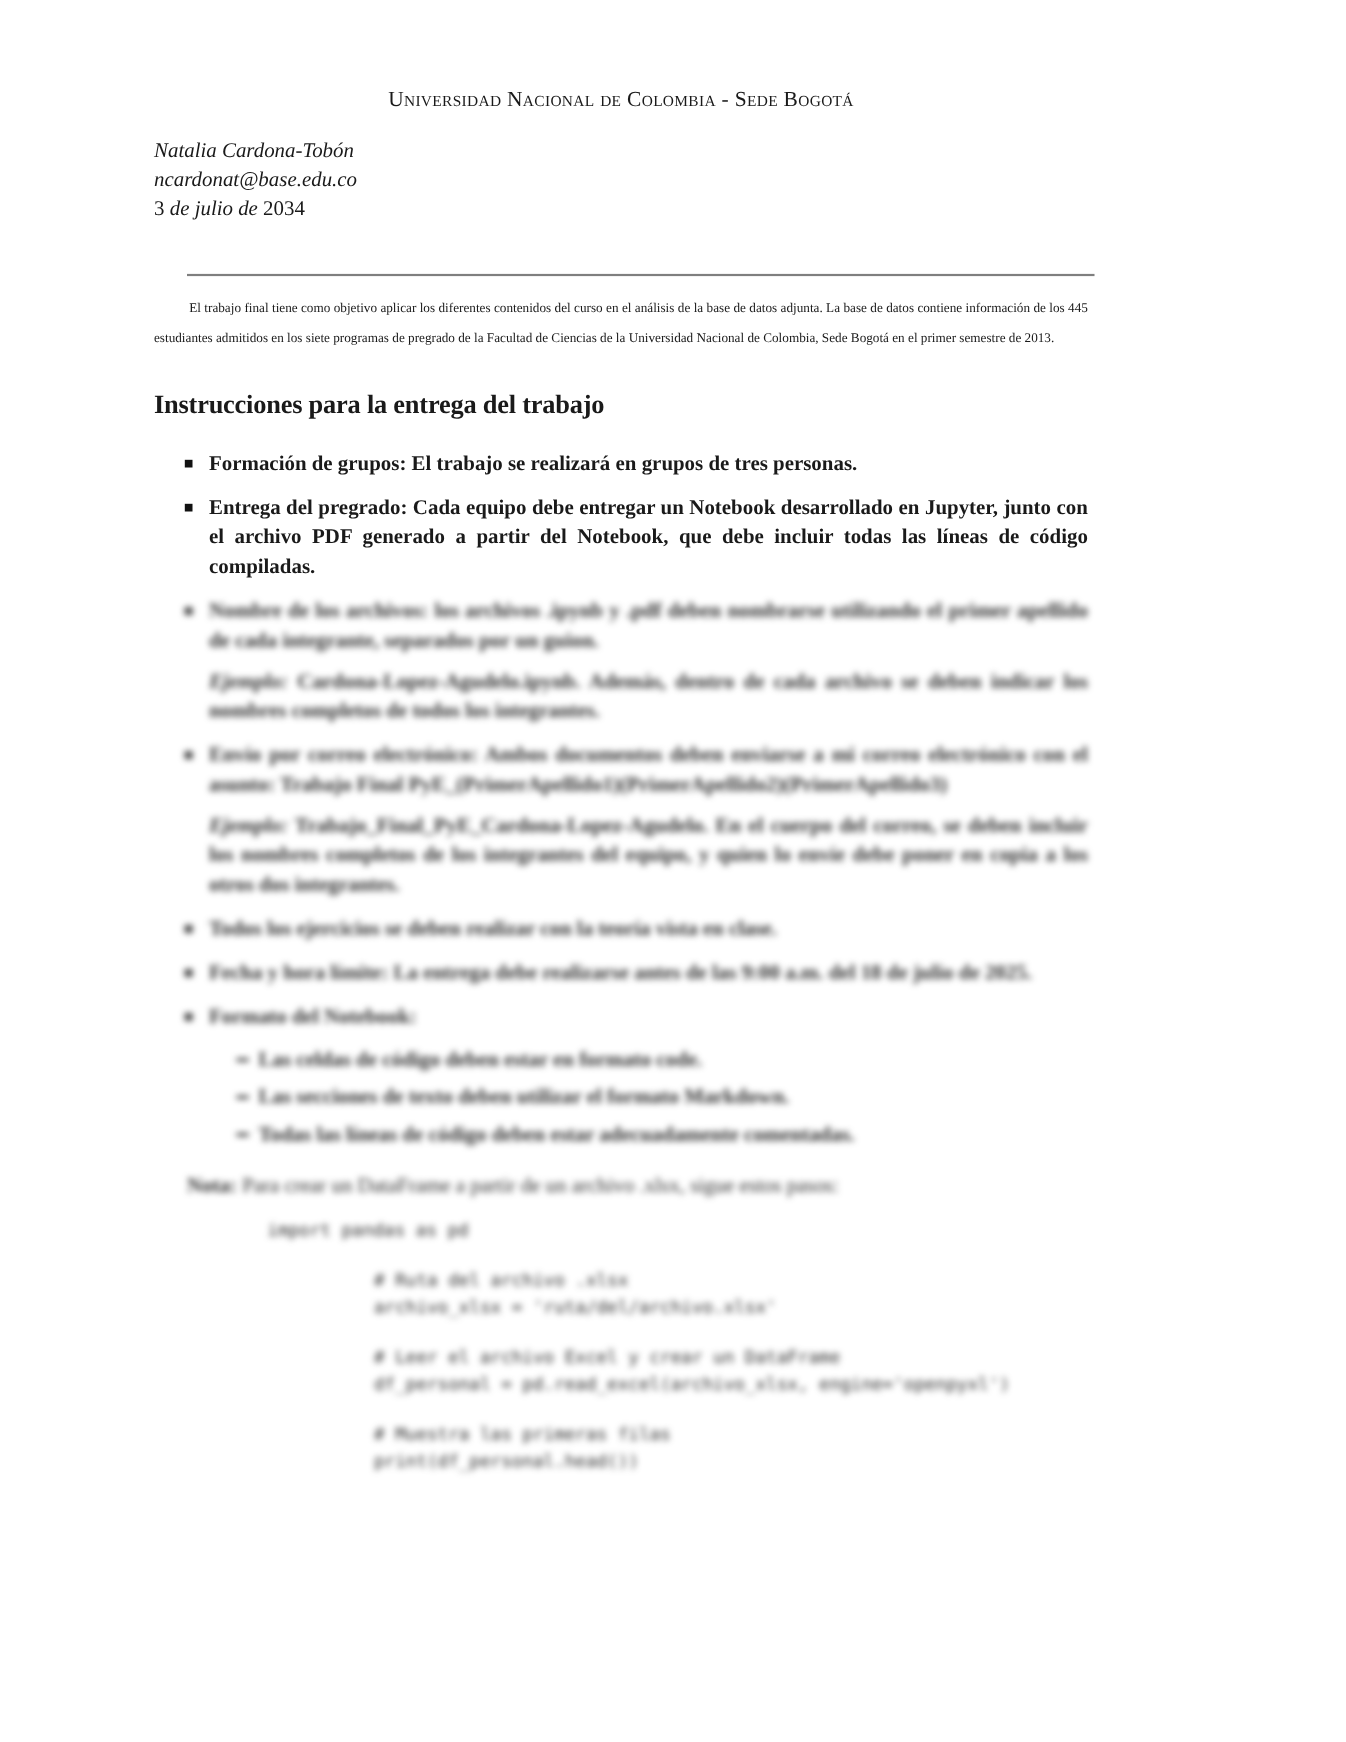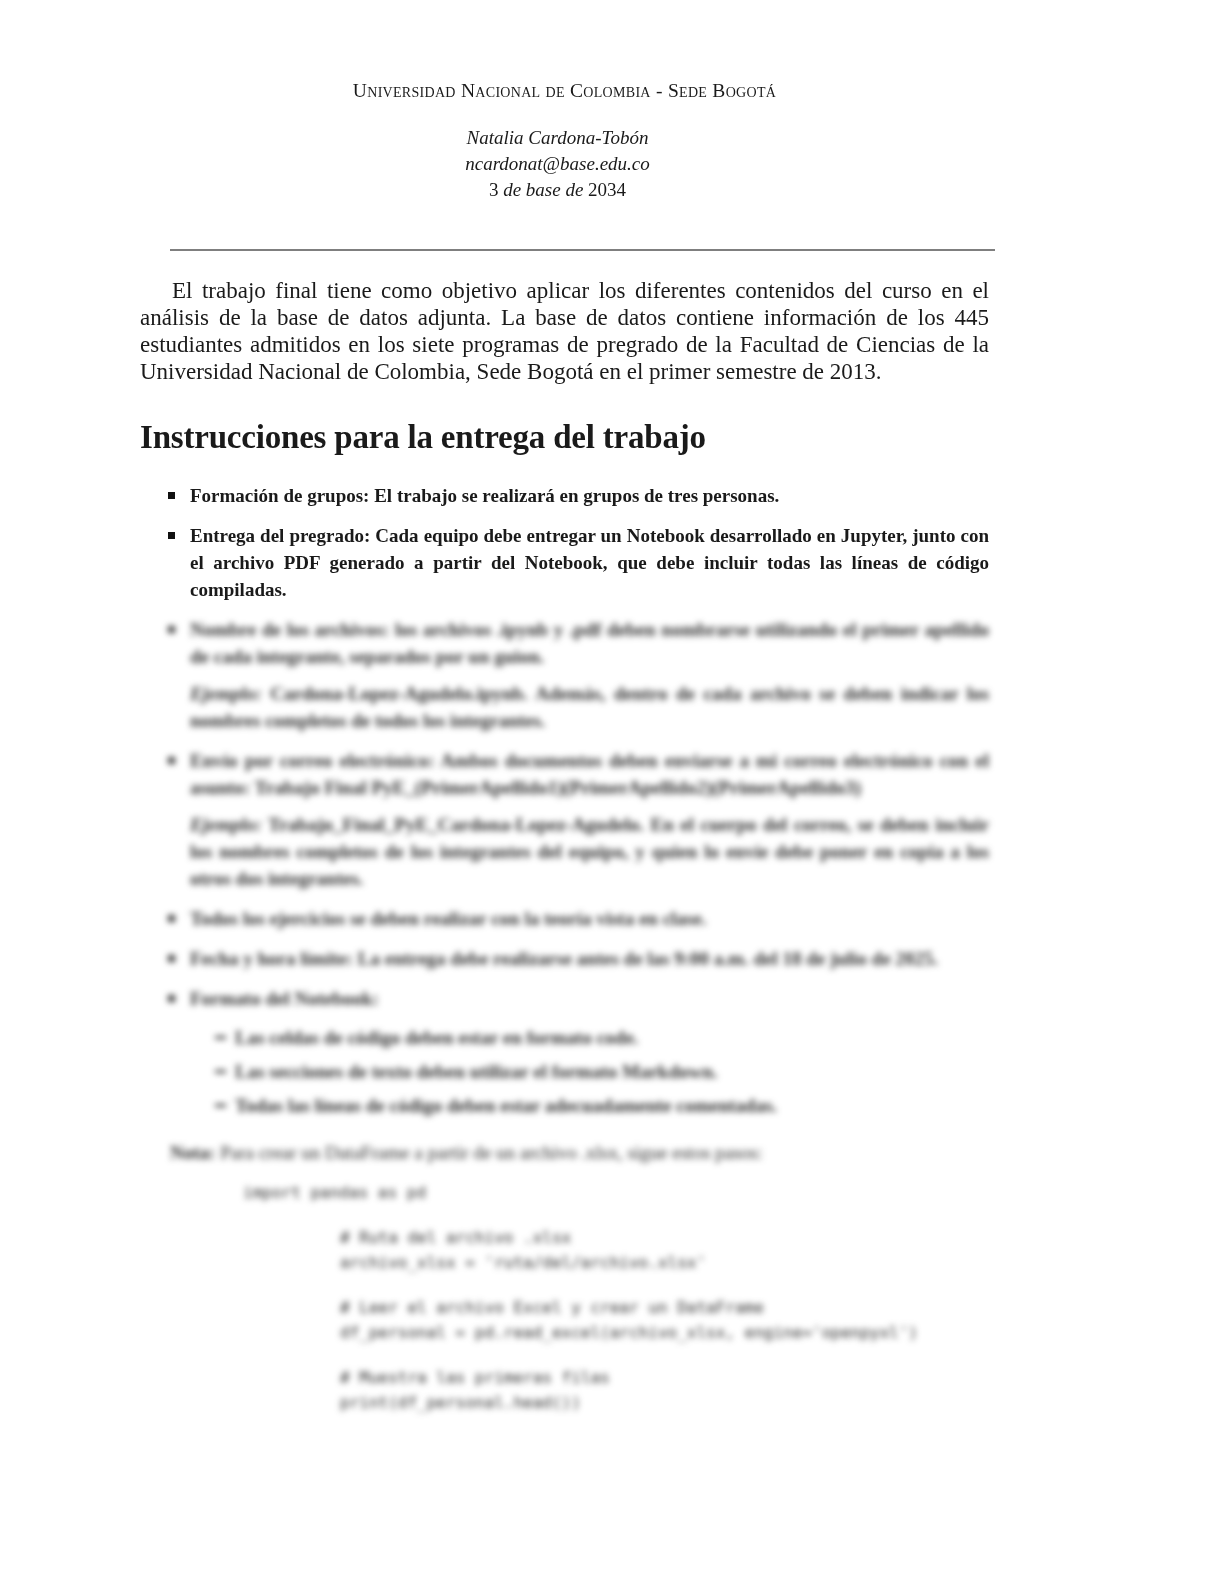--- a/index.html
+++ b/index.html
@@ -20,47 +20,47 @@
   .doc-header{
     text-align:center;
     font-variant:small-caps;
     font-size:19.5px;
     line-height:25px;
     letter-spacing:0.3px;
   }
   
   .author-block{
     margin-top:22px;
-    text-align:center;
+    text-align:left;
     font-style:italic;
     font-size:19px;
     line-height:26px;
     padding-right:14px;
   }
   .author-block .upright{font-style:normal;}
   
   .rule{
     margin-top:46px;
     margin-left:30px;
     width:calc(100% - 24px);
     height:2px;
     background:#7f7f7f;
   }
   
   .intro{
-    margin-top:26px;
-    font-size:23px;
+    margin-top:16px;
+    font-size:12px;
     line-height:27px;
     text-align:justify;
     text-indent:32px;
   }
   
   .section-title{
     margin:34px 0 0 0;
-    font-size:33px;
+    font-size:24px;
     font-weight:bold;
     letter-spacing:-0.2px;
   }
   
   .list{margin-top:26px;font-size:19px;line-height:27px;font-weight:bold;}
   .item{
     position:relative;
     padding-left:50px;
     margin-bottom:13px;
     text-align:justify;
@@ -117,21 +117,21 @@
 <div class="page">
   <div class="content">
 
     <div class="doc-header">
       <div>Universidad Nacional de Colombia - Sede Bogotá</div>
     </div>
 
     <div class="author-block">
       <div>Natalia Cardona-Tobón</div>
       <div>ncardonat@base.edu.co</div>
-      <div><span class="upright">3</span> <span>de base de</span> <span class="upright">2034</span></div>
+      <div><span class="upright">3</span> <span>de julio de</span> <span class="upright">2034</span></div>
     </div>
 
     <div class="rule"></div>
 
     <p class="intro">El trabajo final tiene como objetivo aplicar los diferentes contenidos del curso en el análisis de la base de datos adjunta. La base de datos contiene información de los 445 estudiantes admitidos en los siete programas de pregrado de la Facultad de Ciencias de la Universidad Nacional de Colombia, Sede Bogotá en el primer semestre de 2013.</p>
 
     <h1 class="section-title">Instrucciones para la entrega del trabajo</h1>
 
     <div class="list">
 

